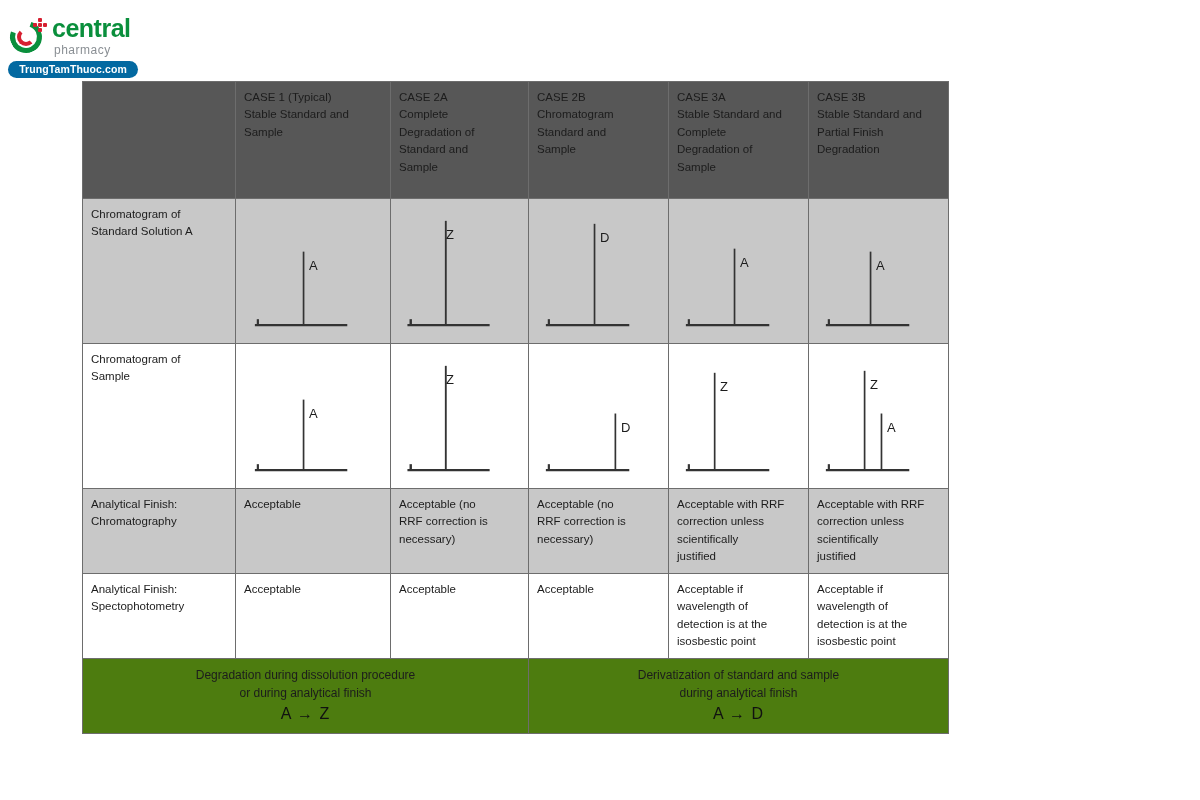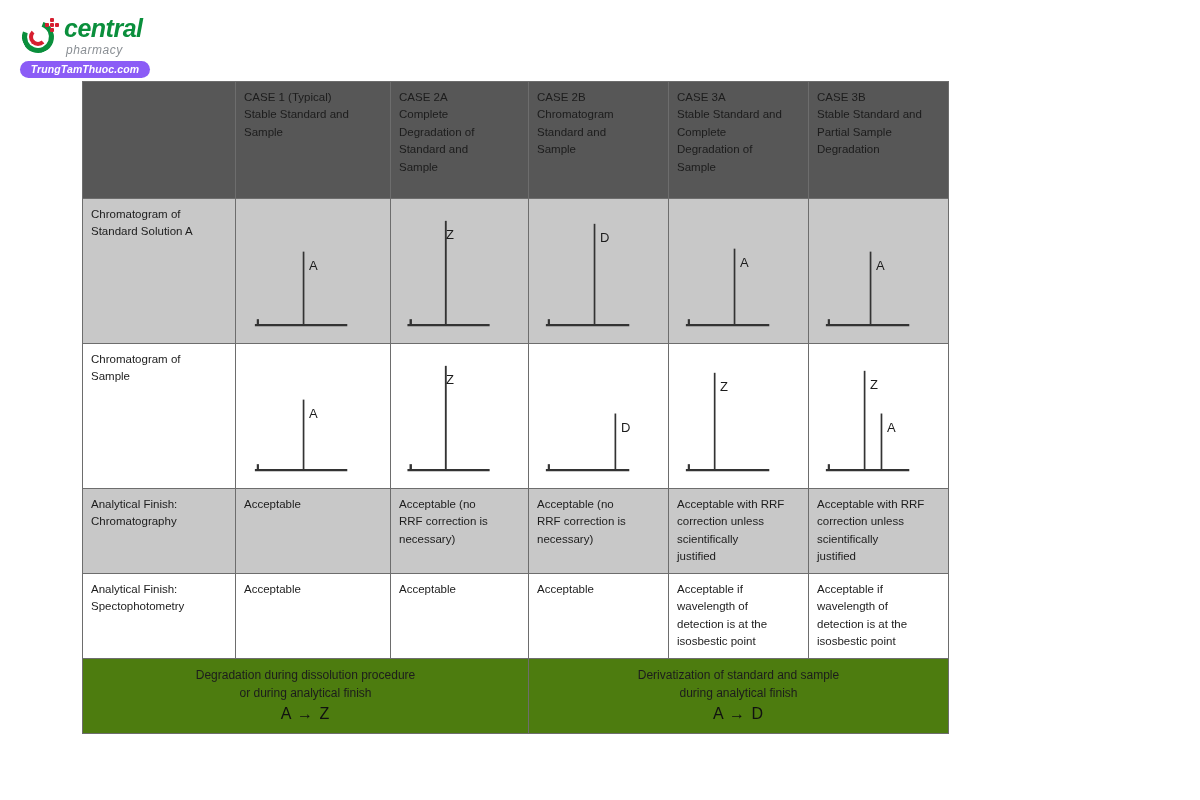--- a/index.html
+++ b/index.html
@@ -9,25 +9,24 @@
     height: 800px;
     background: #ffffff;
     font-family: "Liberation Sans", sans-serif;
     overflow: hidden;
     position: relative;
   }
 
   
   #logo {
     position: absolute;
-    left: 20px;
+    left: 8px;
     top: 16px;
     width: 140px;
     height: 70px;
-    font-style: italic;
   }
   #logo .logo-row {
     display: flex;
     align-items: center;
     gap: 4px;
   }
   #logo .mark { position: relative; width: 40px; height: 40px; flex: none; }
   #logo .mark .ring {
     position: absolute; left: 2px; top: 4px;
     width: 32px; height: 32px;
@@ -55,21 +54,21 @@
   #logo .mark .cross i:nth-child(5) { left: 5px; top: 5px; }
   #logo .wordmark { line-height: 1; }
   #logo .wm-main {
     font-size: 25px; font-weight: bold; color: #0a8f3c; letter-spacing: -0.5px;
   }
   #logo .wm-sub {
     font-size: 12px; color: #8a8f94; letter-spacing: 0.5px; margin-top: 1px; margin-left: 2px;
   }
   #logo .pill {
     margin-top: 4px;
-    background: #8b5cf6;
+    background: #0369a1;
     color: #ffffff;
     font-size: 10.5px;
     font-weight: bold;
     text-align: center;
     padding: 2px 6px 3px 6px;
     border-radius: 9px;
     width: 130px;
     letter-spacing: 0.1px;
   }
 
@@ -177,21 +176,21 @@
       <td style="width: 140px;">
         <span class="caseline">CASE 3A</span>
         <span class="caseline">Stable Standard and</span>
         <span class="caseline">Complete</span>
         <span class="caseline">Degradation of</span>
         <span class="caseline">Sample</span>
       </td>
       <td style="width: 140px;">
         <span class="caseline">CASE 3B</span>
         <span class="caseline">Stable Standard and</span>
-        <span class="caseline">Partial Sample</span>
+        <span class="caseline">Partial Finish</span>
         <span class="caseline">Degradation</span>
       </td>
     </tr>
 
   <tr class="rowband">
         <td class="rowlabel">
           <span class="caseline">Chromatogram of</span>
           <span class="caseline">Standard Solution A</span>
         </td>
         <td class="chrom">

